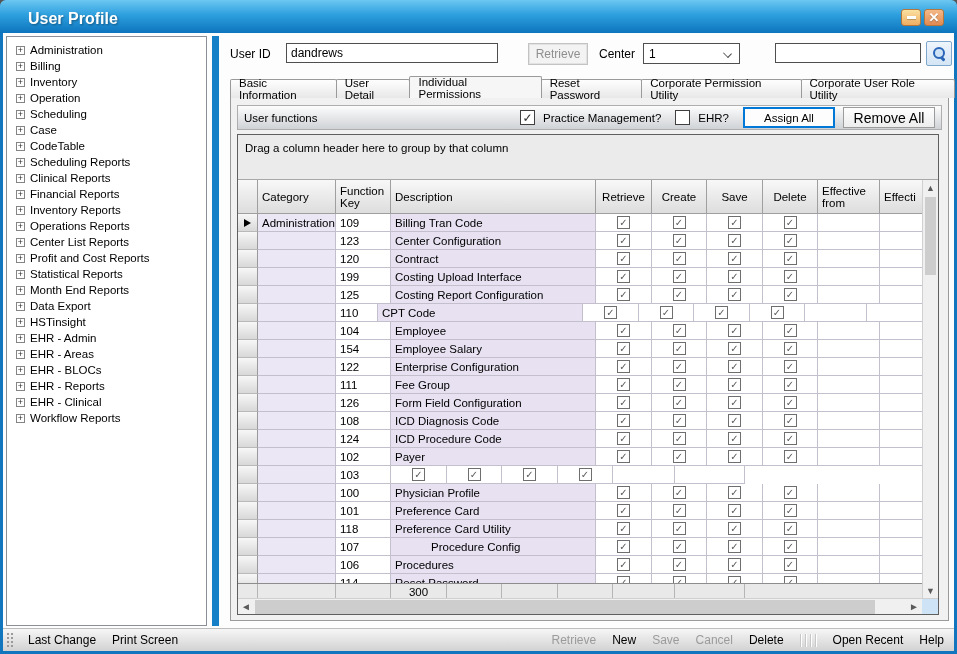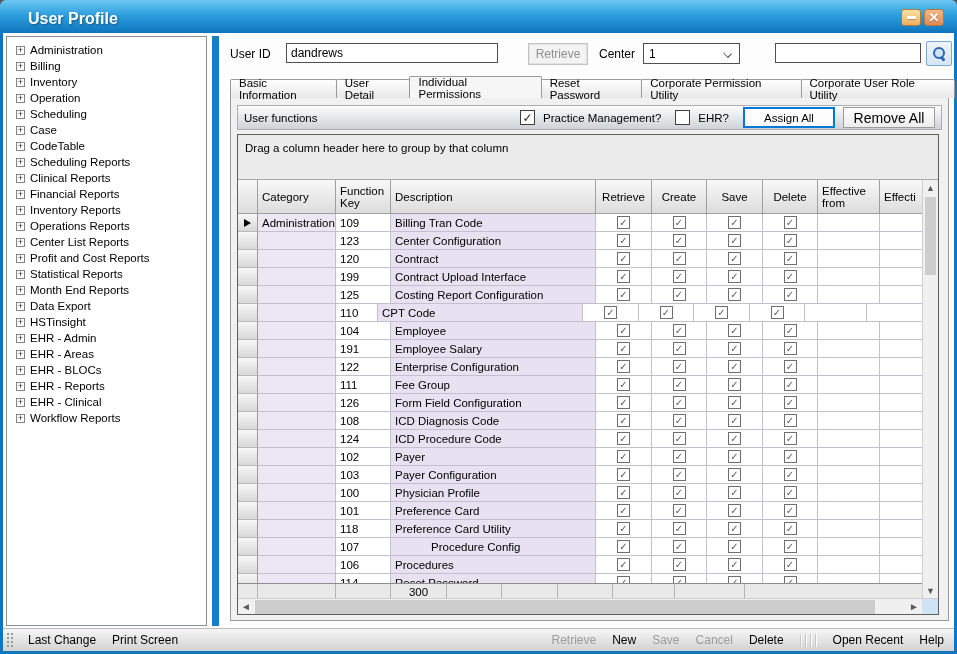--- a/index.html
+++ b/index.html
@@ -371,21 +371,21 @@
                     <div class="cell center" style="width: 55px;">
                       <div class="cb">✓</div>
                     </div>
                     <div class="cell" style="width: 62px;"></div>
                     <div class="cell" style="width: 70px;"></div>
                   </div>
                   <div class="row">
                     <div class="gutter" style="width: 20px;"></div>
                     <div class="cell catcol" style="width: 78px;"></div>
                     <div class="cell" style="width: 55px;">199</div>
-                    <div class="cell lav" style="width: 205px;">Contract Upload Interface</div>
+                    <div class="cell lav" style="width: 205px;">Costing Upload Interface</div>
                     <div class="cell center" style="width: 56px;">
                       <div class="cb">✓</div>
                     </div>
                     <div class="cell center" style="width: 55px;">
                       <div class="cb">✓</div>
                     </div>
                     <div class="cell center" style="width: 56px;">
                       <div class="cb">✓</div>
                     </div>
                     <div class="cell center" style="width: 55px;">
@@ -450,21 +450,21 @@
                     </div>
                     <div class="cell center" style="width: 55px;">
                       <div class="cb">✓</div>
                     </div>
                     <div class="cell" style="width: 62px;"></div>
                     <div class="cell" style="width: 70px;"></div>
                   </div>
                   <div class="row">
                     <div class="gutter" style="width: 20px;"></div>
                     <div class="cell catcol" style="width: 78px;"></div>
-                    <div class="cell" style="width: 55px;">191</div>
+                    <div class="cell" style="width: 55px;">154</div>
                     <div class="cell lav" style="width: 205px;">Employee Salary</div>
                     <div class="cell center" style="width: 56px;">
                       <div class="cb">✓</div>
                     </div>
                     <div class="cell center" style="width: 55px;">
                       <div class="cb">✓</div>
                     </div>
                     <div class="cell center" style="width: 56px;">
                       <div class="cb">✓</div>
                     </div>
@@ -591,21 +591,20 @@
                     <div class="cell center" style="width: 55px;">
                       <div class="cb">✓</div>
                     </div>
                     <div class="cell" style="width: 62px;"></div>
                     <div class="cell" style="width: 70px;"></div>
                   </div>
                   <div class="row">
                     <div class="gutter" style="width: 20px;"></div>
                     <div class="cell catcol" style="width: 78px;"></div>
                     <div class="cell" style="width: 55px;">103</div>
-                    <div class="cell lav" style="width: 205px;">Payer Configuration</div>
                     <div class="cell center" style="width: 56px;">
                       <div class="cb">✓</div>
                     </div>
                     <div class="cell center" style="width: 55px;">
                       <div class="cb">✓</div>
                     </div>
                     <div class="cell center" style="width: 56px;">
                       <div class="cb">✓</div>
                     </div>
                     <div class="cell center" style="width: 55px;">

